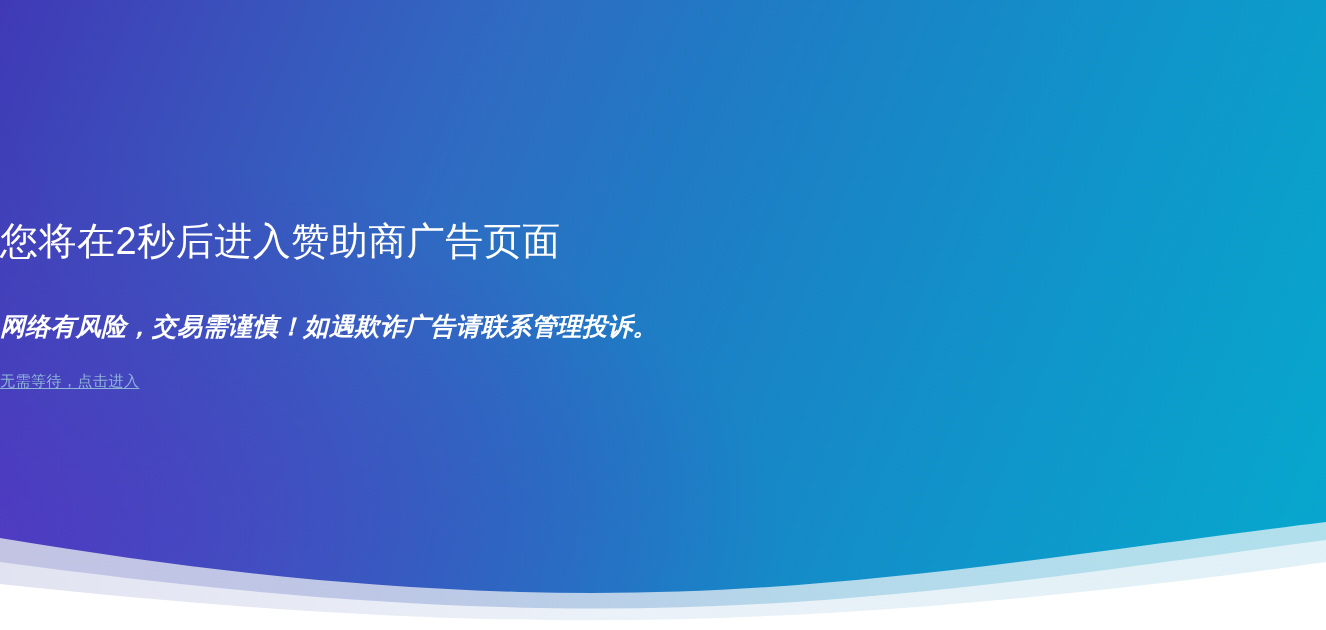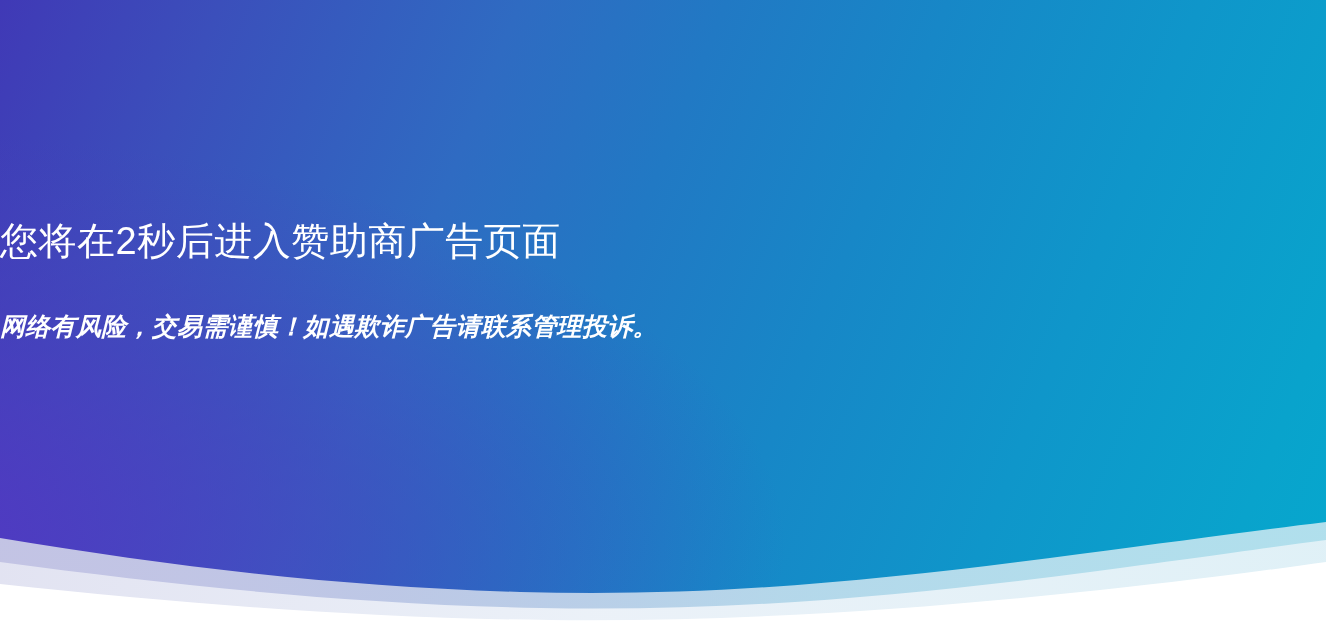--- a/index.html
+++ b/index.html
@@ -106,20 +106,23 @@
 <body>
 
 <div class="page">
 
   <div class="content">
 
     <h1 class="headline">您将在2秒后进入赞助商广告页面</h1>
 
     <p class="warning">网络有风险，交易需谨慎！如遇欺诈广告请联系管理投诉。</p>
 
+    <p class="skip-wrap">
+      <a class="skip-link" href="#">无需等待，点击进入</a>
+    </p>
 
   </div>
 
   <svg class="waves" viewBox="0 0 1326 120" preserveAspectRatio="none">
 
     <defs>
       <linearGradient id="waveTopGrad" x1="0" y1="0" x2="1" y2="0">
         <stop offset="0%" stop-color="#c9cbe6" stop-opacity="0.95"></stop>
         <stop offset="30%" stop-color="#d4dbec" stop-opacity="0.85"></stop>
         <stop offset="62%" stop-color="#dcebf3" stop-opacity="0.80"></stop>

